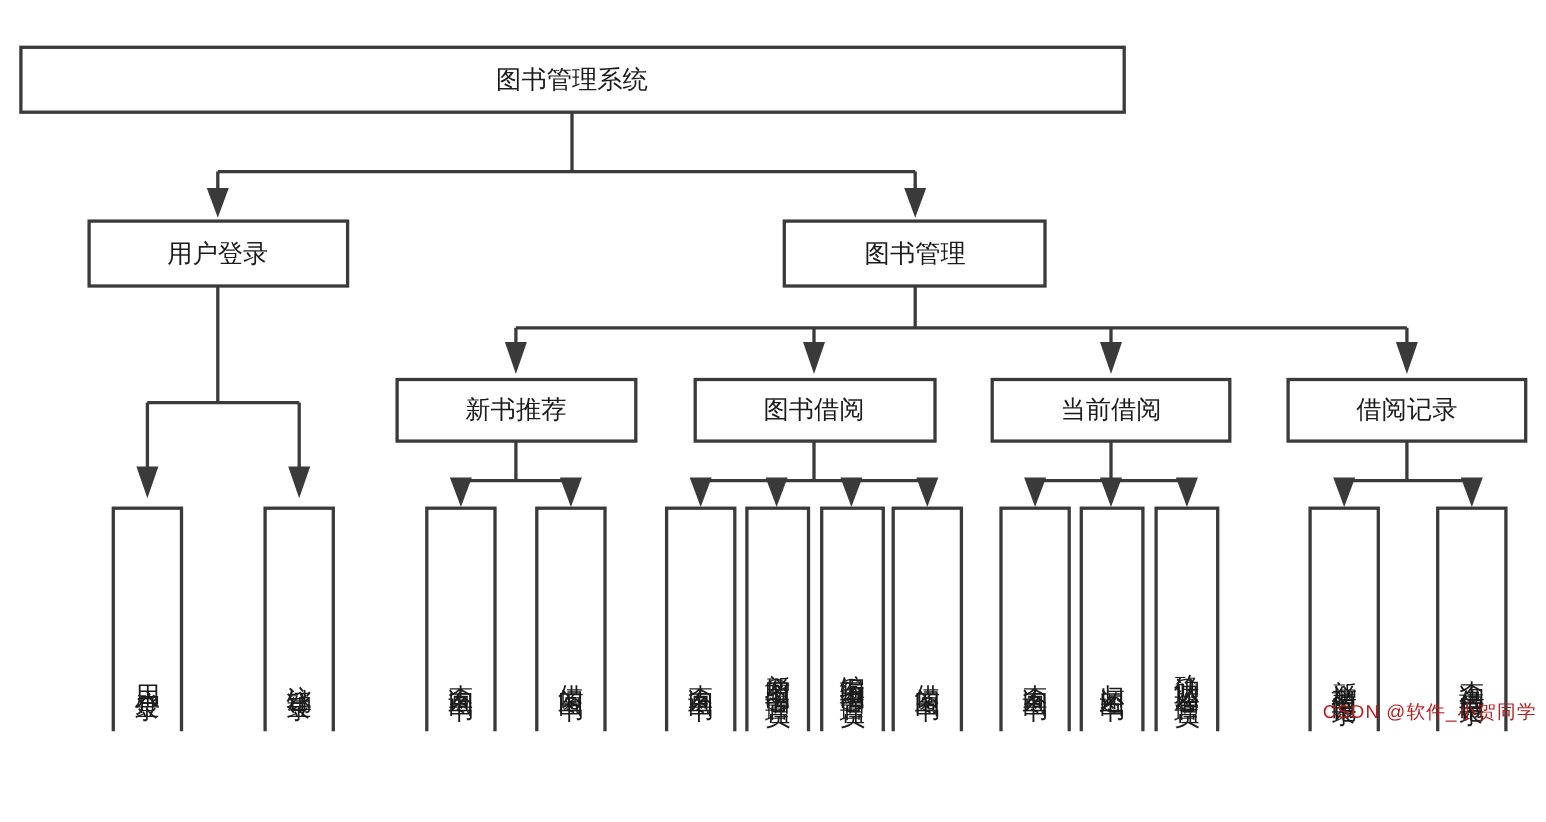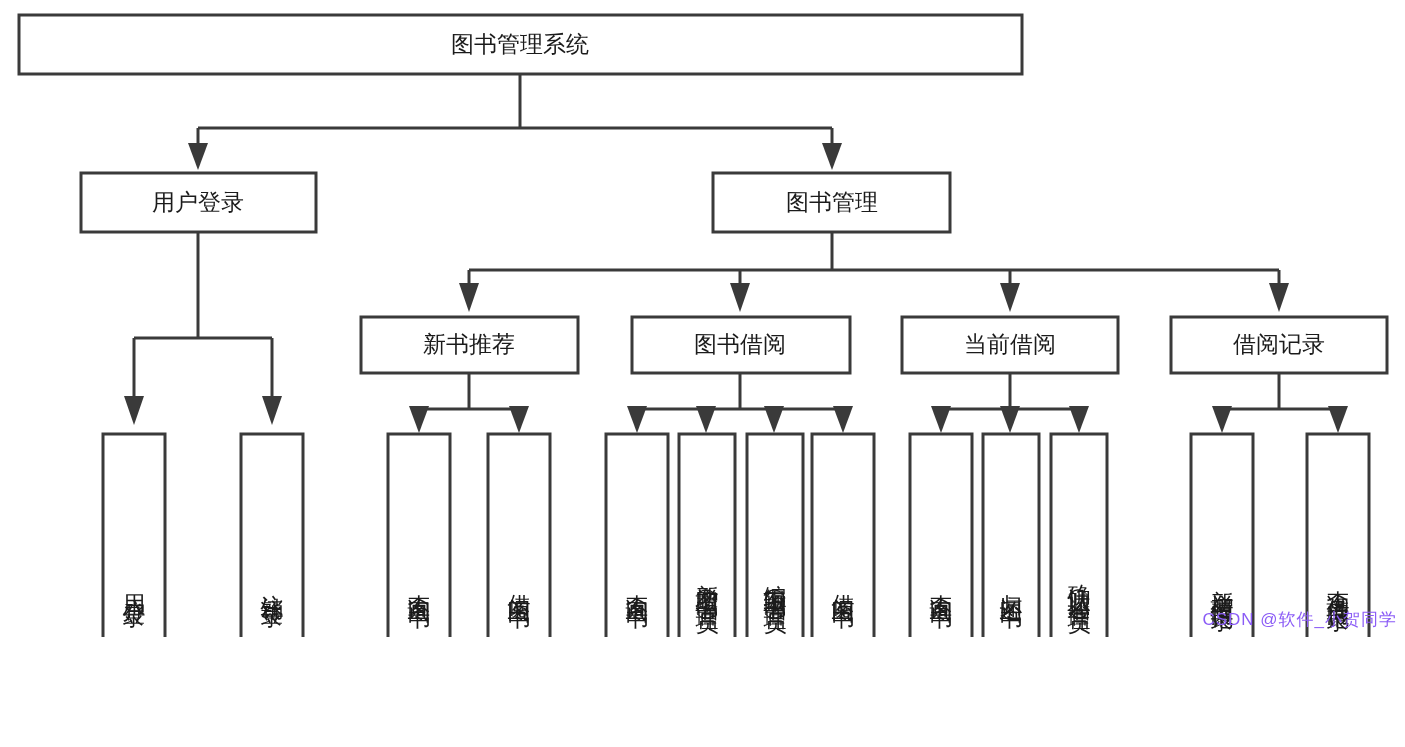--- a/index.html
+++ b/index.html
@@ -9,20 +9,21 @@
   }
   body {
     font-family: "Liberation Sans", "DejaVu Sans", sans-serif;
   }
   #diagram-root {
     position: relative;
     width: 1405px;
     height: 637px;
     background: #ffffff;
     overflow: hidden;
+    margin-top: 28px;
   }
   svg#flow {
     position: absolute;
     left: 0;
     top: 0;
     width: 1405px;
     height: 747px;
     display: block;
   }
   .node-rect {
@@ -62,21 +63,21 @@
     justify-content: center;
     text-align: center;
     pointer-events: none;
   }
   .watermark {
     position: absolute;
     right: 8px;
     bottom: 6px;
     font-family: "Liberation Sans", "DejaVu Sans", sans-serif;
     font-size: 17px;
-    color: #8b5cf6;
+    color: #b91c1c;
     letter-spacing: 1px;
     white-space: nowrap;
   }
 </style>
 </head>
 <body>
 
 <div id="diagram-root">
 
   <svg id="flow" viewBox="0 0 1405 747">

